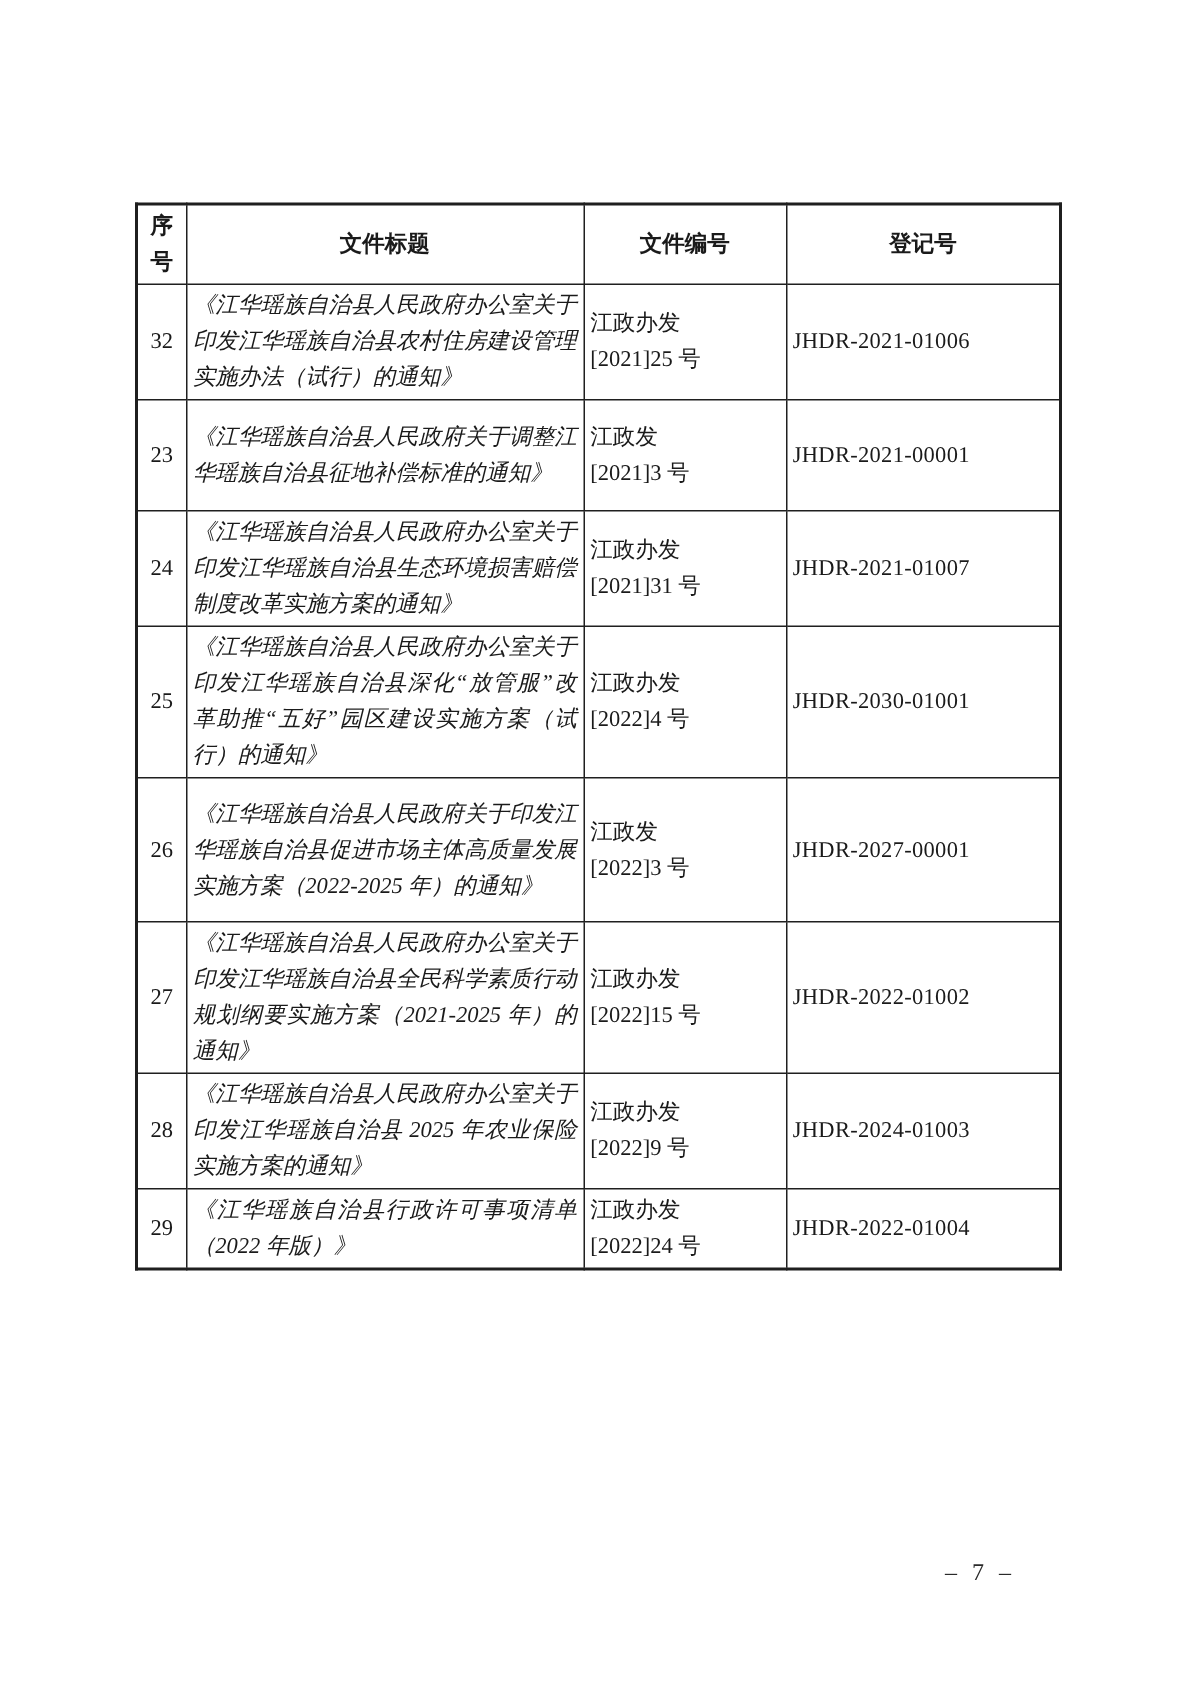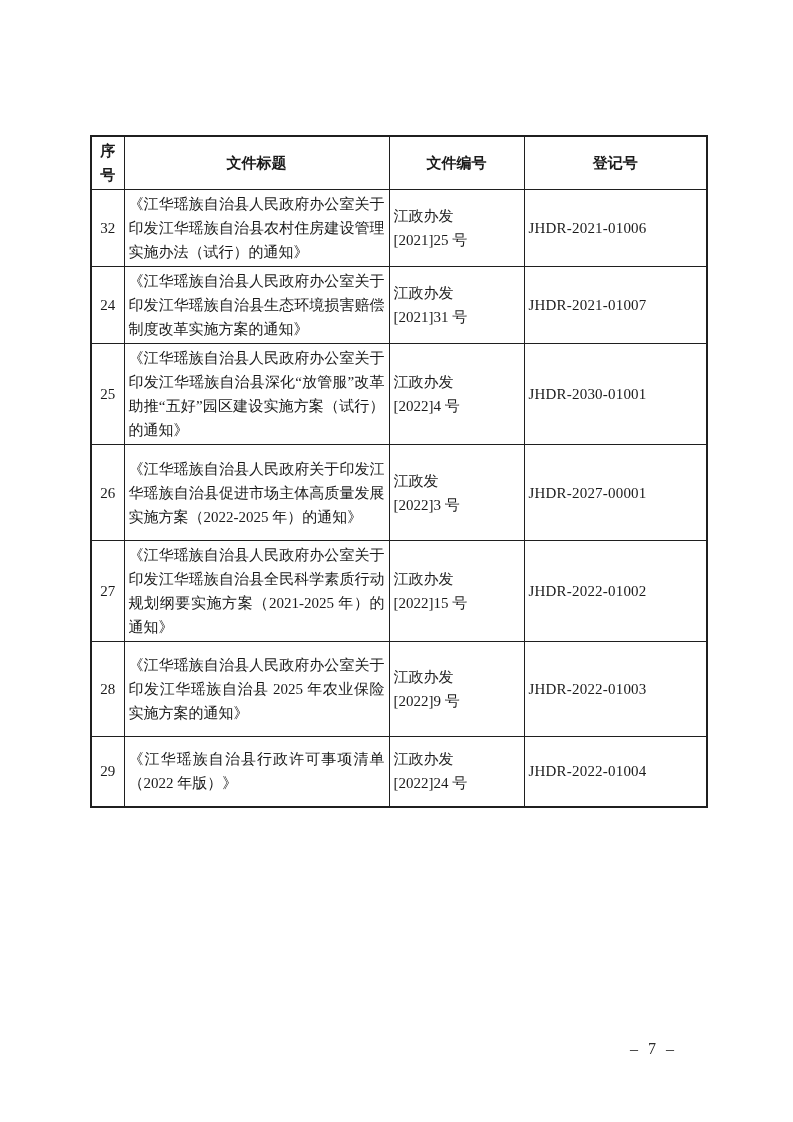--- a/index.html
+++ b/index.html
@@ -47,20 +47,21 @@
     padding: 2px 0;
   }
   td.cell-index {
     text-align: center;
     font-size: 15px;
   }
   td.cell-title {
     text-align: justify;
     text-align-last: left;
     padding: 2px 8px;
+    font-style: italic;
   }
   td.cell-docno {
     text-align: left;
     white-space: pre-line;
   }
   td.cell-regno {
     text-align: left;
     letter-spacing: 0.2px;
   }
   
@@ -105,20 +106,27 @@
     </thead>
     <tbody>
         <tr>
       <td class="cell-index">32</td>
       <td class="cell-title">《江华瑶族自治县人民政府办公室关于印发江华瑶族自治县农村住房建设管理实施办法（试行）的通知》</td>
       <td class="cell-docno">江政办发
 [2021]25 号</td>
       <td class="cell-regno">JHDR-2021-01006</td>
     </tr>
         <tr>
+      <td class="cell-index">23</td>
+      <td class="cell-title">《江华瑶族自治县人民政府关于调整江华瑶族自治县征地补偿标准的通知》</td>
+      <td class="cell-docno">江政发
+[2021]3 号</td>
+      <td class="cell-regno">JHDR-2021-00001</td>
+    </tr>
+        <tr>
       <td class="cell-index">24</td>
       <td class="cell-title">《江华瑶族自治县人民政府办公室关于印发江华瑶族自治县生态环境损害赔偿制度改革实施方案的通知》</td>
       <td class="cell-docno">江政办发
 [2021]31 号</td>
       <td class="cell-regno">JHDR-2021-01007</td>
     </tr>
         <tr>
       <td class="cell-index">25</td>
       <td class="cell-title">《江华瑶族自治县人民政府办公室关于印发江华瑶族自治县深化“放管服”改革助推“五好”园区建设实施方案（试行）的通知》</td>
       <td class="cell-docno">江政办发
@@ -137,21 +145,21 @@
       <td class="cell-title">《江华瑶族自治县人民政府办公室关于印发江华瑶族自治县全民科学素质行动规划纲要实施方案（2021-2025 年）的通知》</td>
       <td class="cell-docno">江政办发
 [2022]15 号</td>
       <td class="cell-regno">JHDR-2022-01002</td>
     </tr>
         <tr>
       <td class="cell-index">28</td>
       <td class="cell-title">《江华瑶族自治县人民政府办公室关于印发江华瑶族自治县 2025 年农业保险实施方案的通知》</td>
       <td class="cell-docno">江政办发
 [2022]9 号</td>
-      <td class="cell-regno">JHDR-2022-01003</td>
+      <td class="cell-regno">JHDR-2024-01003</td>
     </tr>
         <tr>
       <td class="cell-index">29</td>
       <td class="cell-title">《江华瑶族自治县行政许可事项清单（2022 年版）》</td>
       <td class="cell-docno">江政办发
 [2022]24 号</td>
       <td class="cell-regno">JHDR-2022-01004</td>
     </tr>
       </tbody>
   </table>

